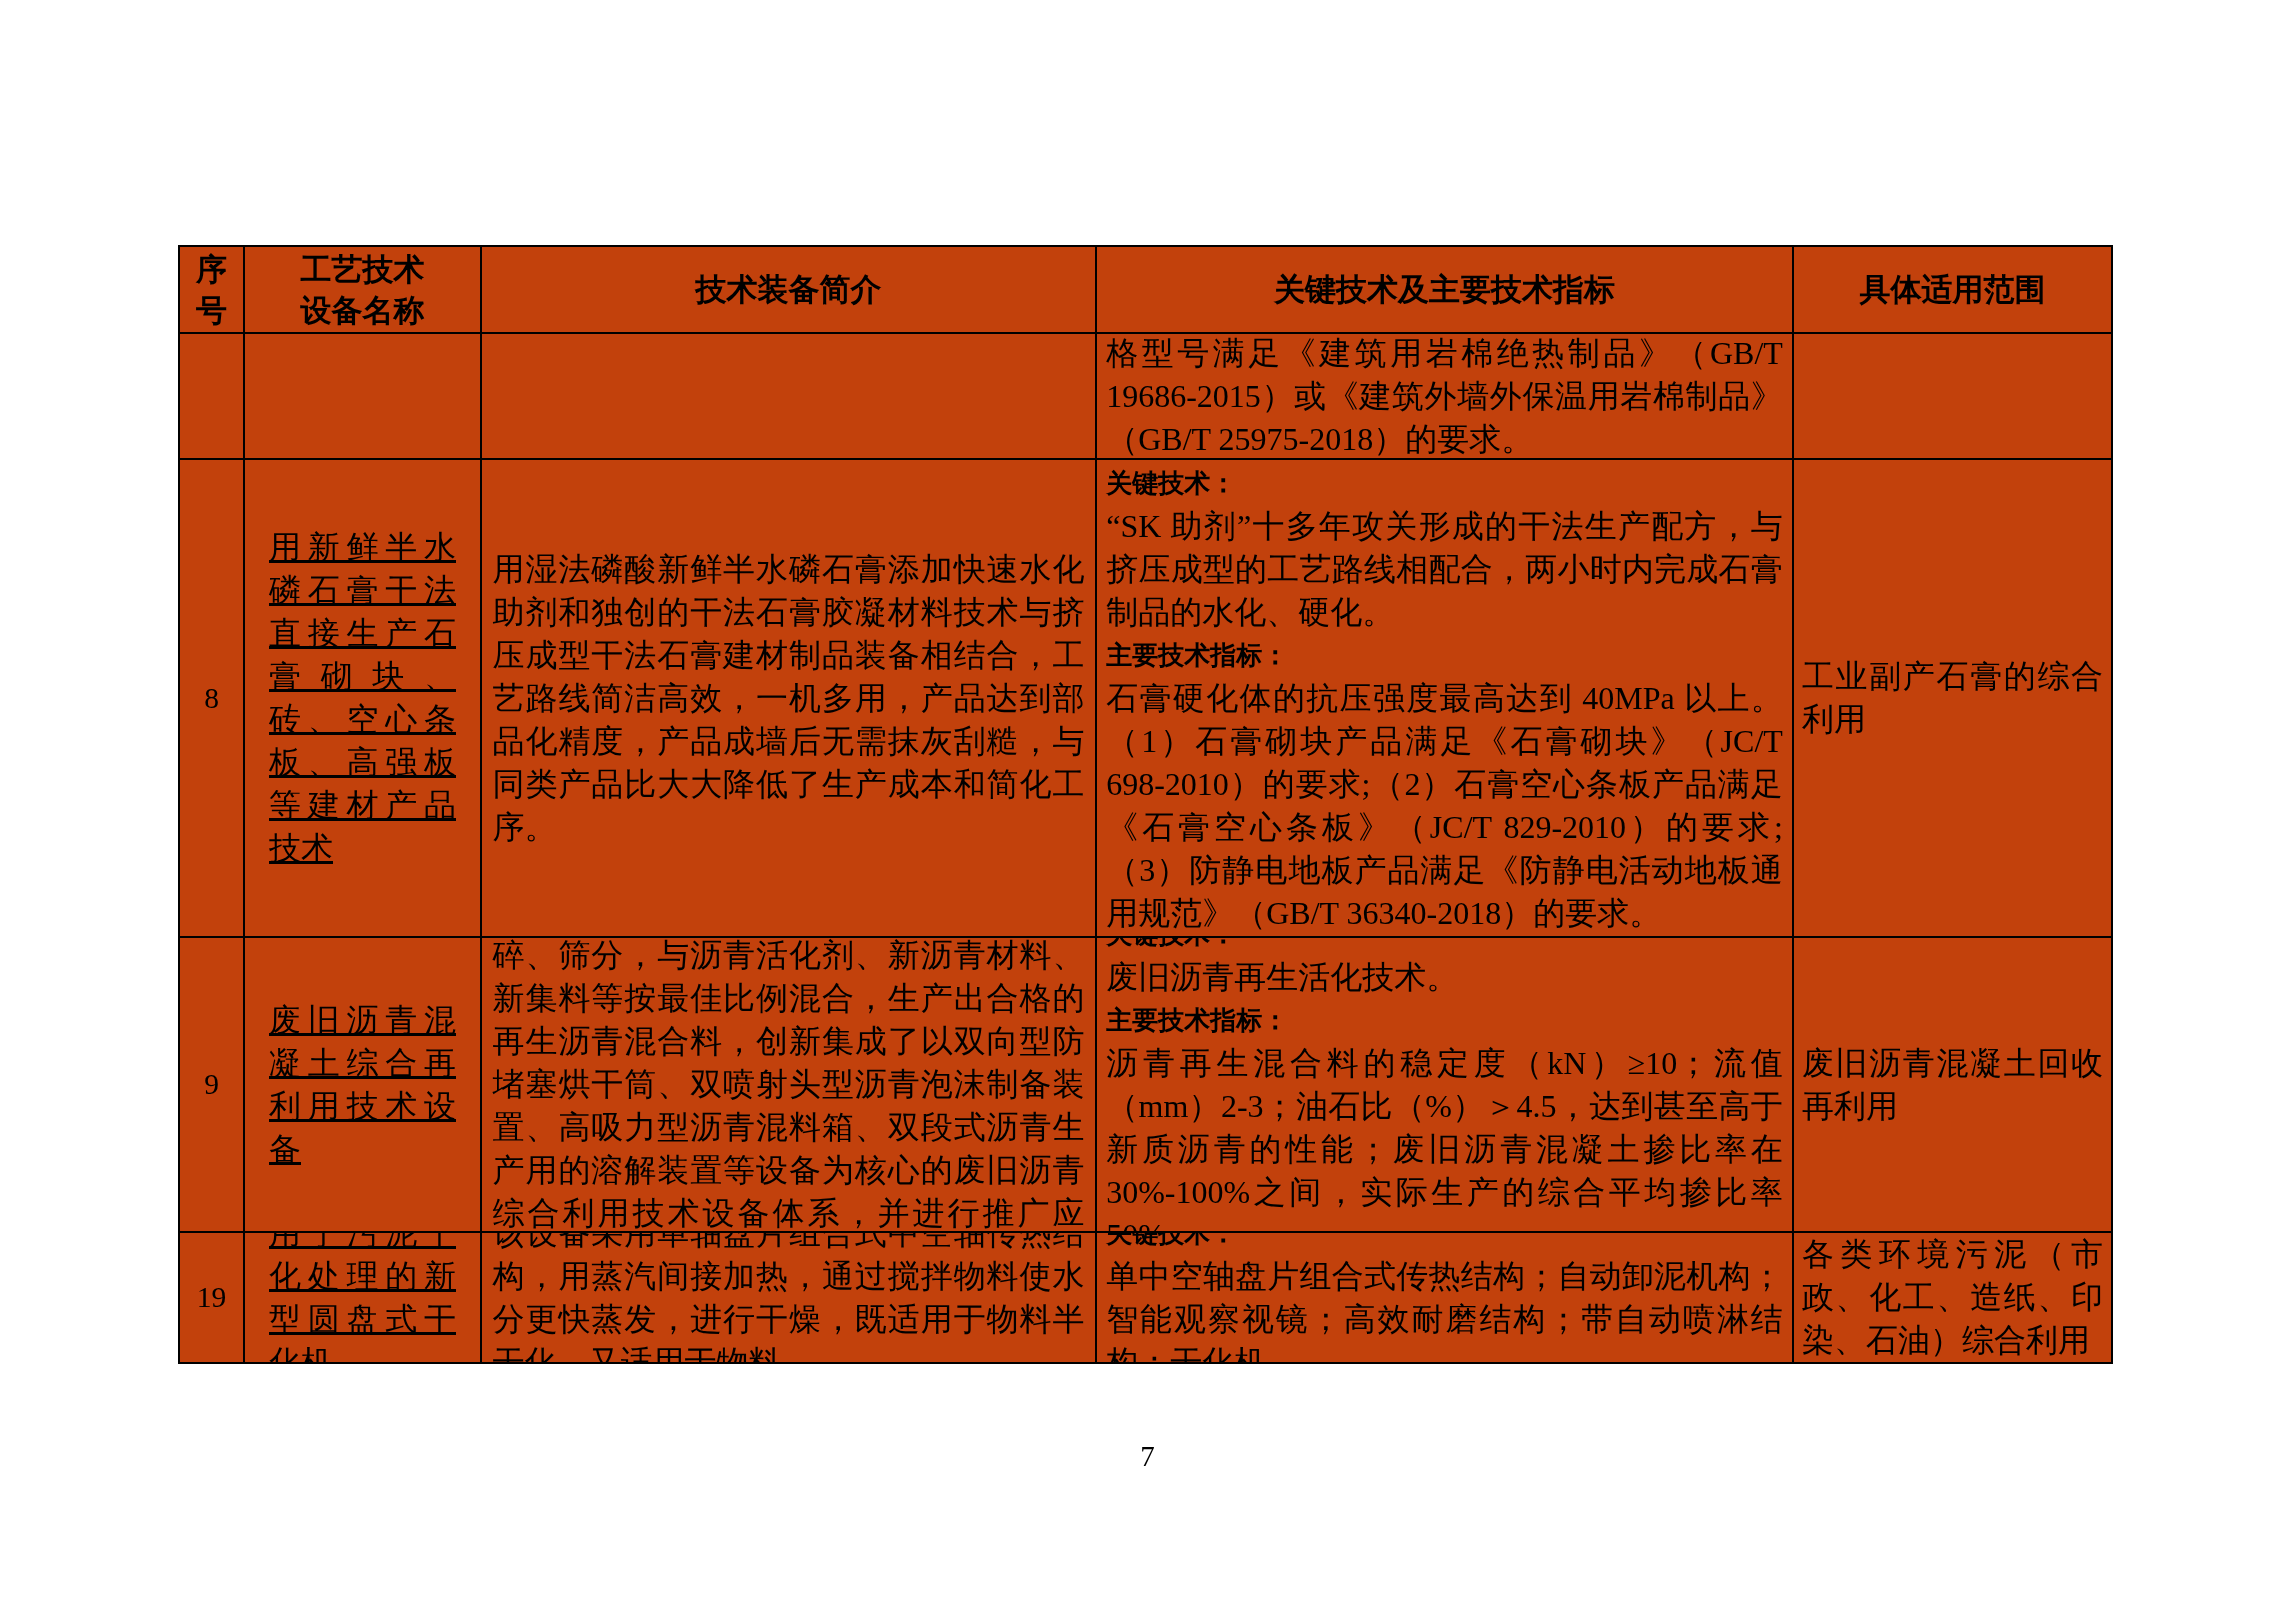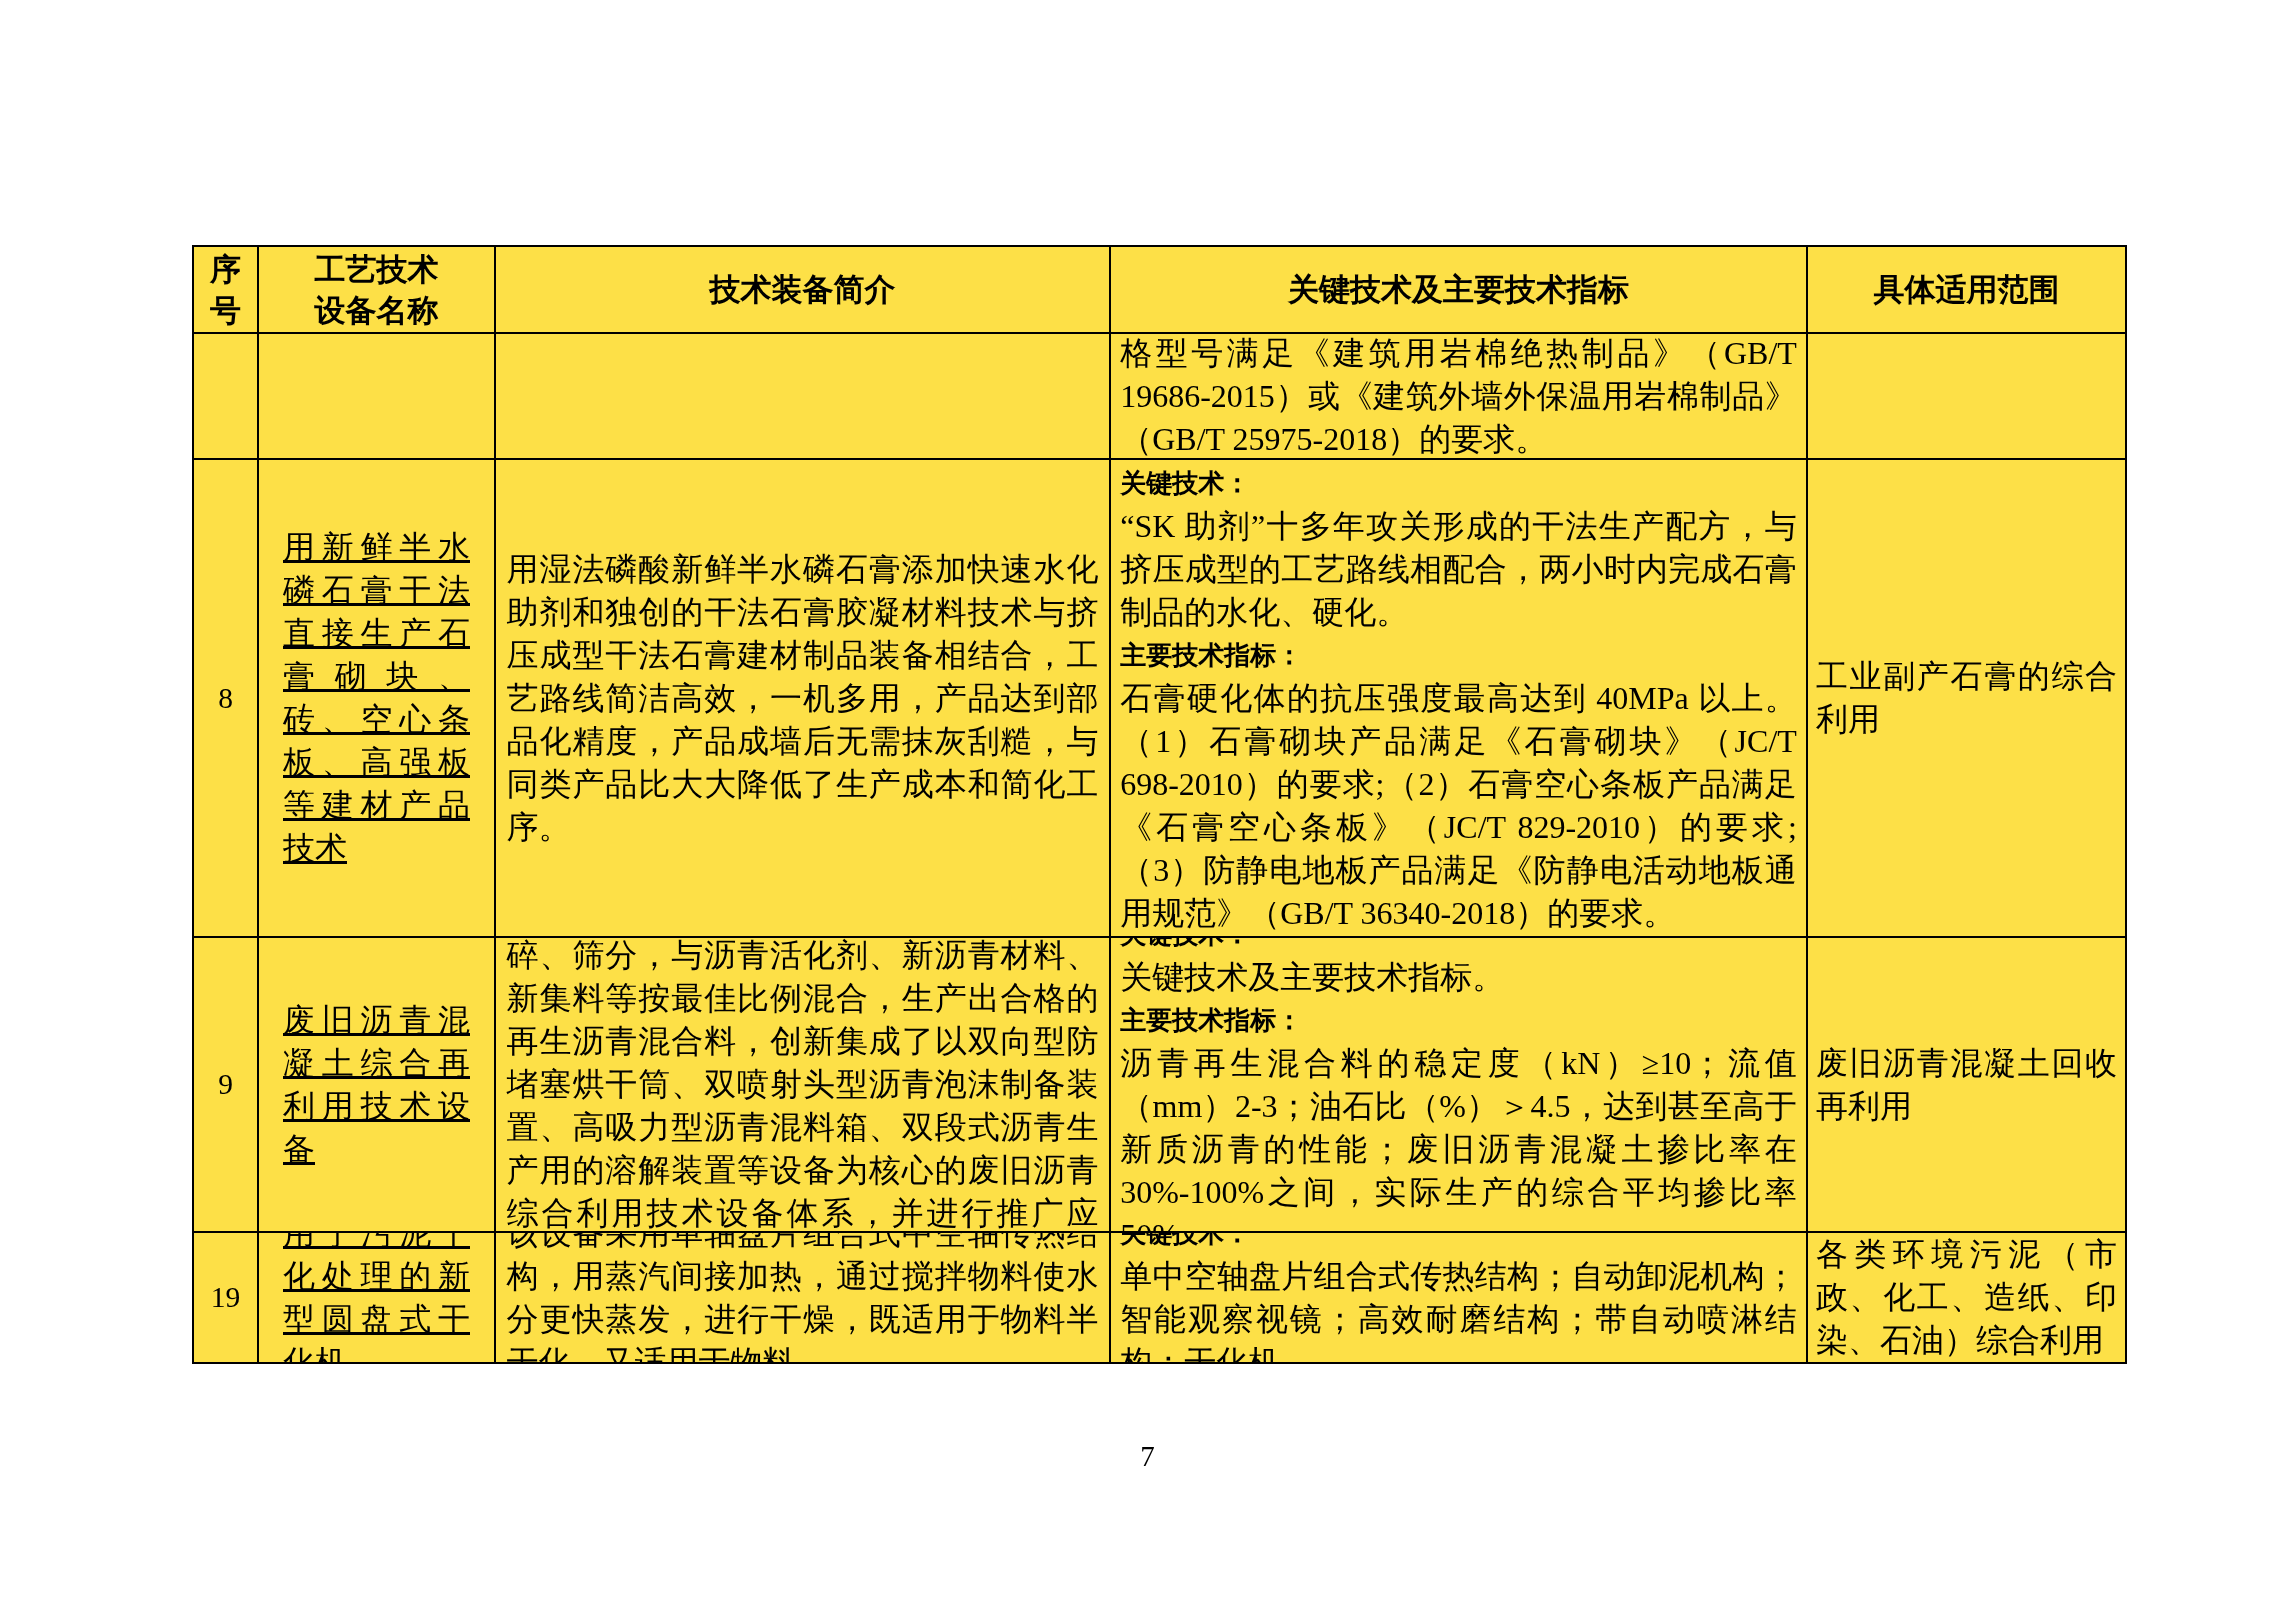--- a/index.html
+++ b/index.html
@@ -4,27 +4,27 @@
 <style>
   html,body{margin:0;padding:0;}
   body{
     width:2295px;height:1623px;
     background:#ffffff;
     position:relative;
     font-family:"Liberation Serif","DejaVu Serif",serif;
     color:#000;
   }
   .doc-table{
-    position:absolute;left:192px;top:245px;
+    position:absolute;left:178px;top:245px;
     display:grid;
     grid-template-columns:65px 237px 615px 697px 317px;
     grid-template-rows:87px 126px 478px 295px 129px;
     border:2.6px solid #000;
     box-sizing:border-box;
-    background:#fde047;
+    background:#c2410c;
   }
   .cell{
     box-sizing:border-box;
     border-right:2px solid #000;
     border-bottom:2px solid #000;
     display:flex;
     align-items:center;
     justify-content:center;
     overflow:hidden;
   }
@@ -132,21 +132,21 @@
   </div>
   <div class="cell name-cell">
     <div class="body-text">废旧沥青混凝土综合再利用技术设备</div>
   </div>
   <div class="cell intro-cell">
     <div class="body-text">通过对废旧沥青路面的翻挖、回收、破碎、筛分，与沥青活化剂、新沥青材料、新集料等按最佳比例混合，生产出合格的再生沥青混合料，创新集成了以双向型防堵塞烘干筒、双喷射头型沥青泡沫制备装置、高吸力型沥青混料箱、双段式沥青生产用的溶解装置等设备为核心的废旧沥青综合利用技术设备体系，并进行推广应用。</div>
   </div>
   <div class="cell tech-cell">
     <div class="tech-wrap">
       <div class="lbl">关键技术：</div>
-      <div class="body-text">关键技术及主要技术指标。</div>
+      <div class="body-text">废旧沥青再生活化技术。</div>
       <div class="lbl">主要技术指标：</div>
       <div class="body-text">沥青再生混合料的稳定度（kN）≥10；流值（mm）2-3；油石比（%）＞4.5，达到甚至高于新质沥青的性能；废旧沥青混凝土掺比率在 30%-100%之间，实际生产的综合平均掺比率 50%。</div>
     </div>
   </div>
   <div class="cell scope-cell last-col">
     <div class="body-text">废旧沥青混凝土回收再利用</div>
   </div>
 
   <div class="cell last-row">
     <div class="num-text">19</div>

